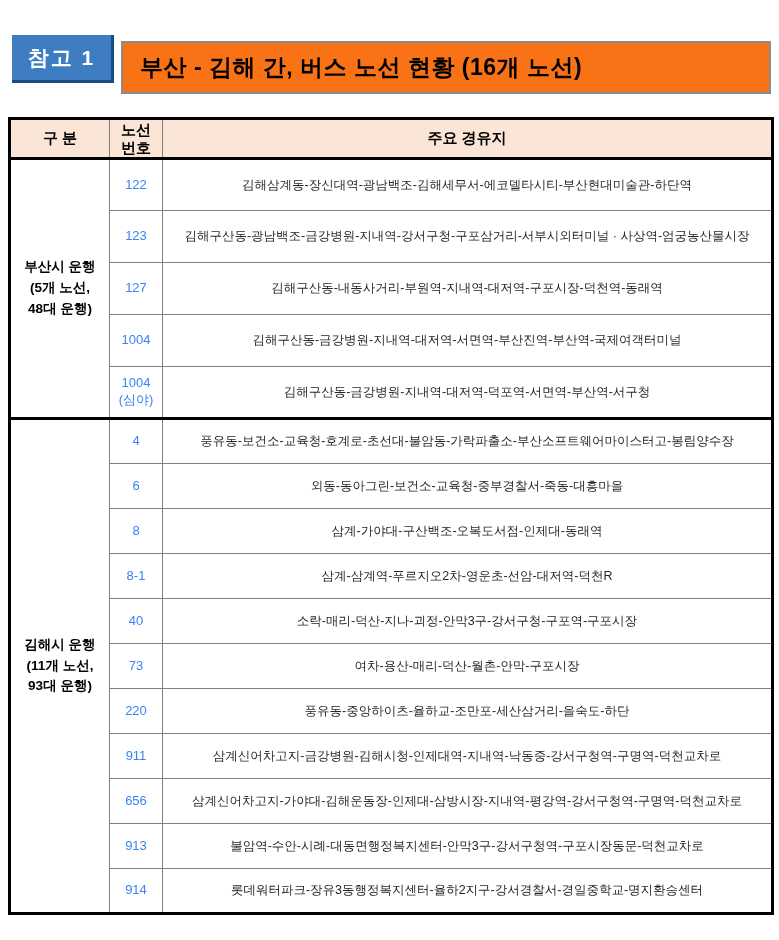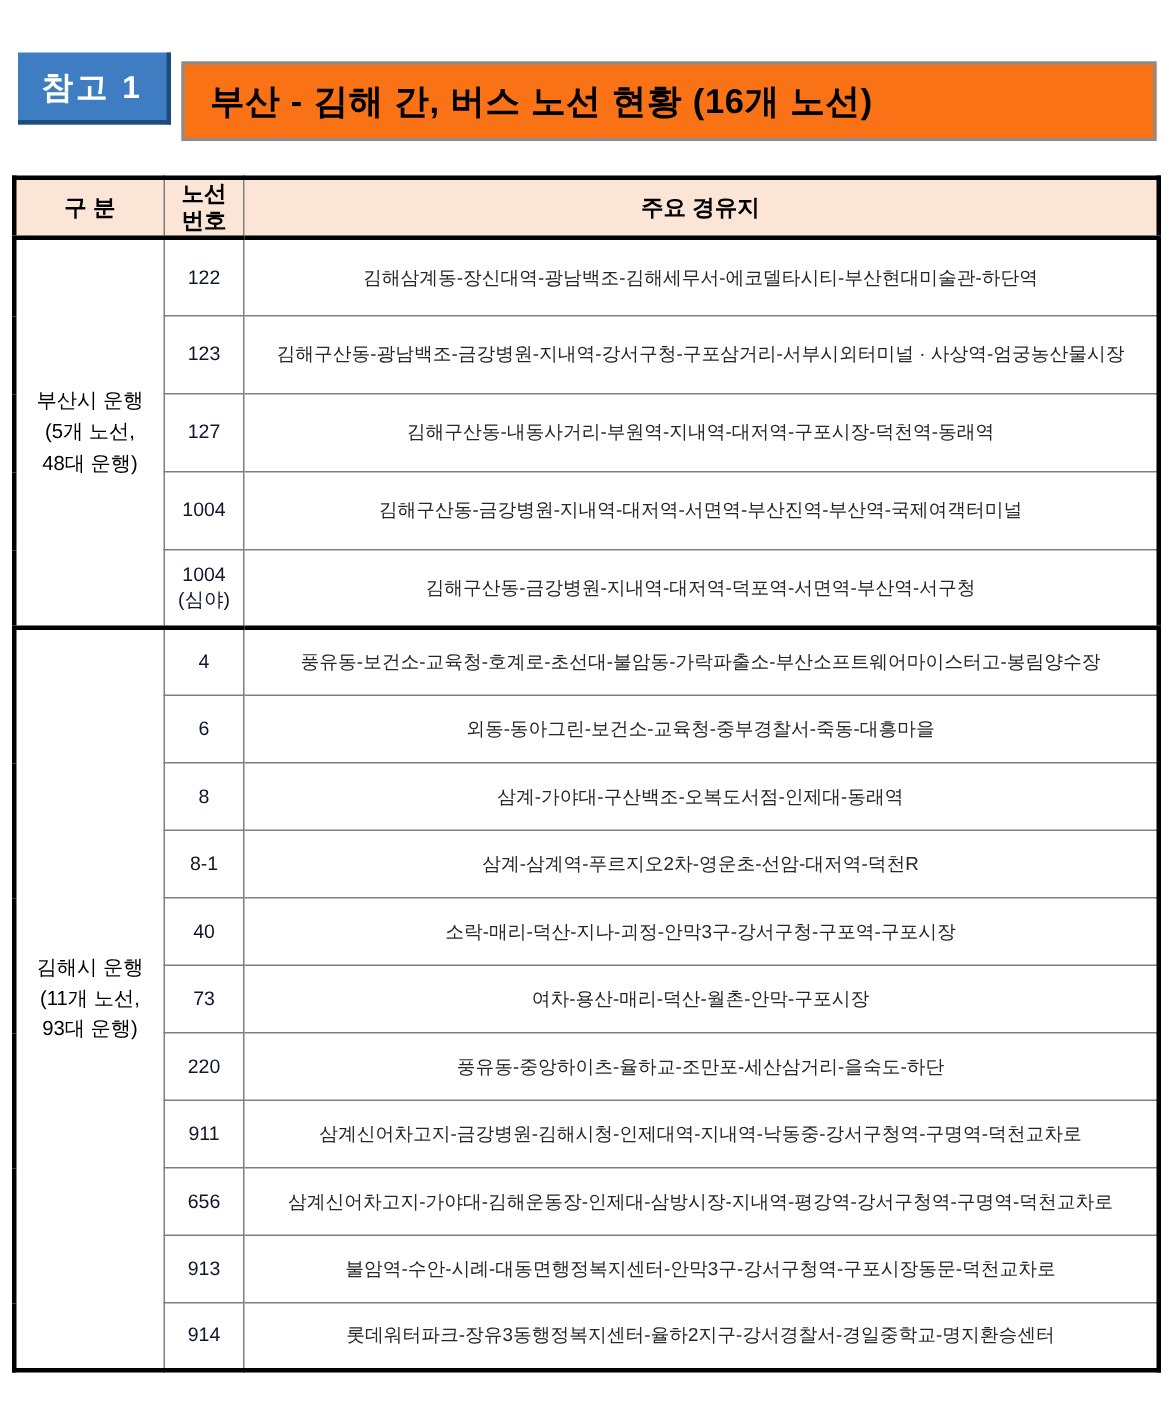--- a/index.html
+++ b/index.html
@@ -53,32 +53,32 @@
   .route-table thead th {
     background: var(--header-bg);
     border-bottom: 3px solid var(--frame);
     height: 40px;
     text-align: center;
     font-size: 15px; font-weight: bold; color: #000;
   }
   th.pre, td.pre { white-space: pre-line; line-height: 1.15; }
   .group-label {
     text-align: center;
-    font-weight: normal;
+    font-weight: bold;
     font-size: 13.5px;
     white-space: pre-line;
     line-height: 1.55;
     color: #000;
   }
   .route-no {
     text-align: center;
     font-size: 13px;
     white-space: pre-line;
     line-height: 1.3;
-    color: #0f172a;
+    color: #3b82f6;
   }
   .stops {
     font-size: 12.5px;
     line-height: 1.5;
     padding: 3px 7px;
     text-align: center;
     word-break: break-all;
     color: #262626;
   }
   tbody.group-busan tr { height: 52px; }

